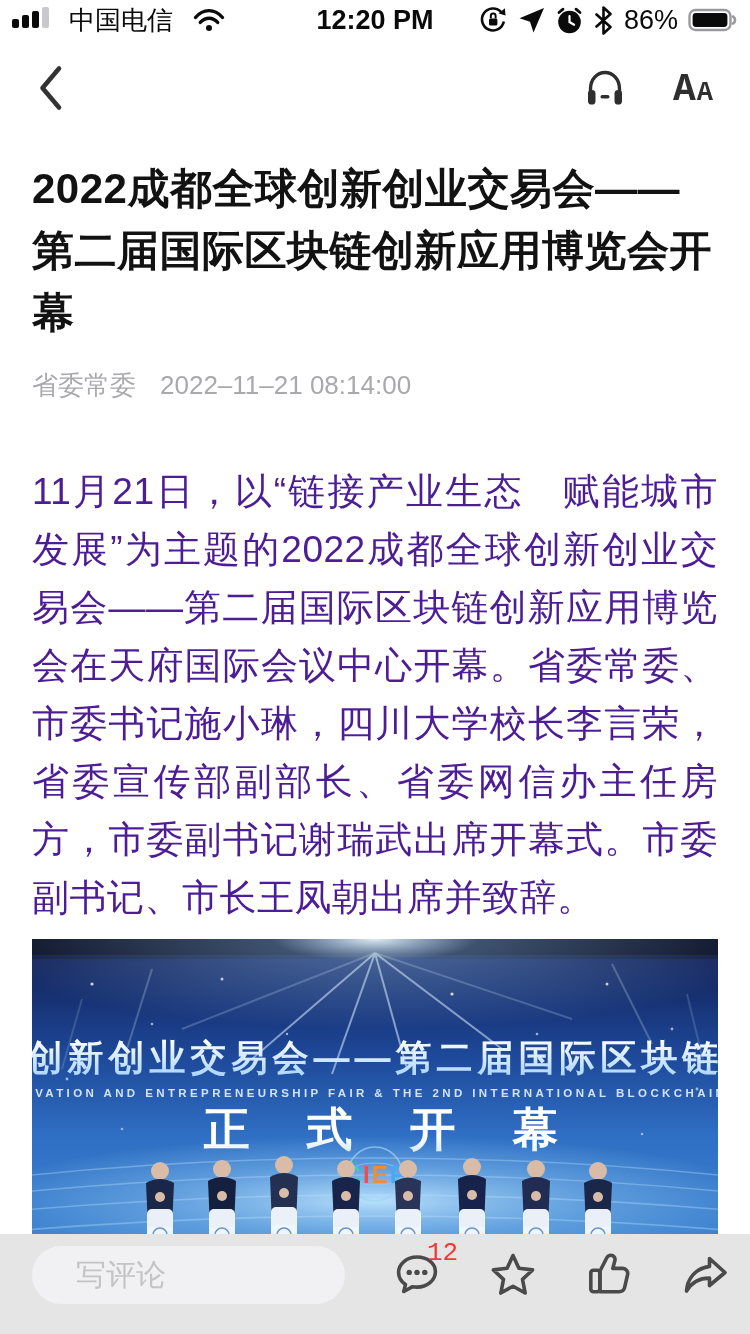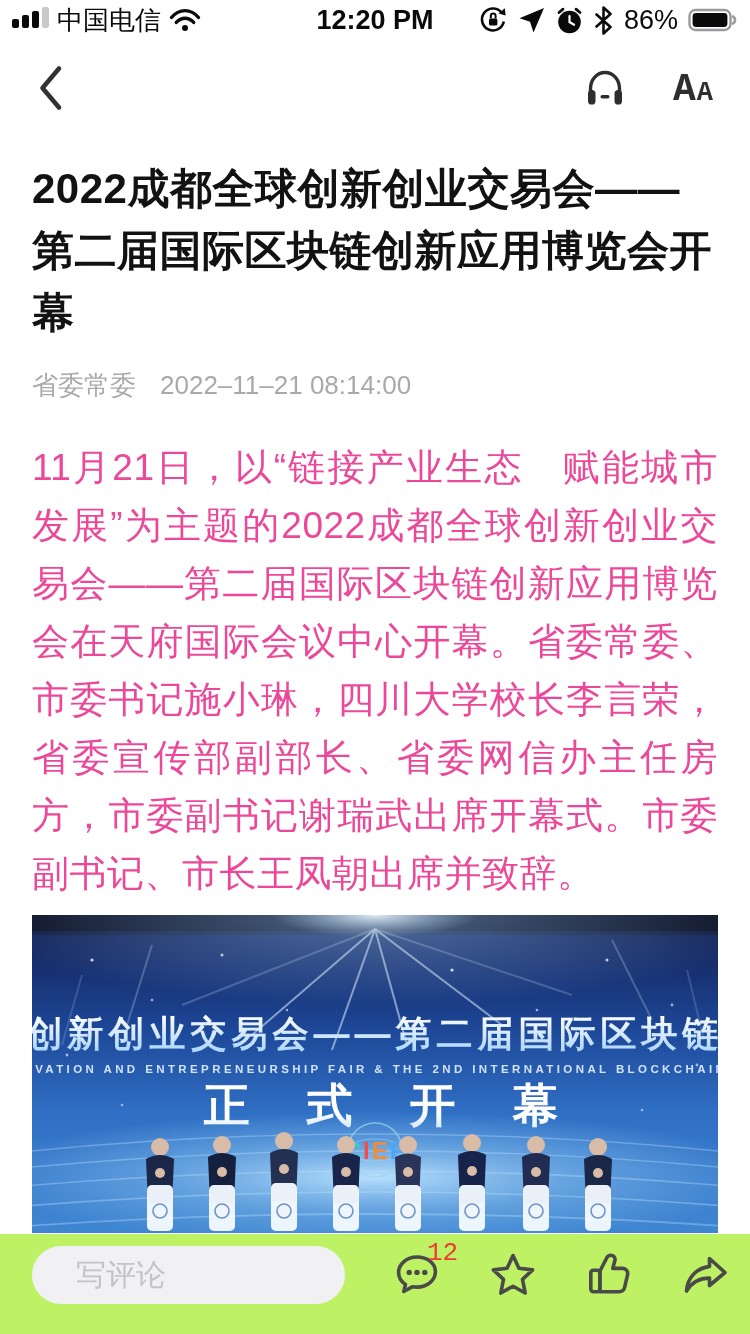--- a/index.html
+++ b/index.html
@@ -8,21 +8,21 @@
     position:relative;
     background:#ffffff;
     font-family:"Liberation Sans","DejaVu Sans",sans-serif;
     color:#141414;
   }
   
   .status-bar {
     position:absolute; top:0; left:0; right:0; height:40px;
     display:flex; align-items:center; padding:0 12px;
   }
-  .sb-left { display:flex; align-items:center; gap:8px; }
+  .sb-left { display:flex; align-items:center; gap:20px; }
   .signal { display:flex; align-items:flex-end; gap:3px; height:22px; padding-bottom:3px; }
   .signal i { display:block; width:7px; border-radius:2px; background:#0a0a0a; }
   .signal i:nth-child(1){height:9px;} .signal i:nth-child(2){height:13px;}
   .signal i:nth-child(3){height:17px;} .signal i:nth-child(4){height:21px; background:#c9c9cd;}
   .carrier { font-size:26px; color:#0a0a0a; }
   .sb-time {
     position:absolute; left:0; right:0; text-align:center;
     font-size:27px; font-weight:600; color:#0a0a0a; pointer-events:none;
   }
   .sb-right { margin-left:auto; display:flex; align-items:center; gap:10px; z-index:2; }
@@ -38,30 +38,30 @@
   
   .article { position:absolute; top:130px; left:0; right:0; padding:0 32px; }
   .article-title {
     margin-top:28px;
     font-size:42px; font-weight:700; line-height:62px;
     color:#121212; letter-spacing:0.5px;
   }
   .byline { margin-top:24px; display:flex; align-items:baseline; font-size:26px; color:#a9a9ad; }
   .byline .src { margin-right:24px; }
   .article-body {
-    margin-top:36px;
-    font-size:37px; line-height:58px; color:#ec4899;
+    margin-top:60px;
+    font-size:37px; line-height:58px; color:#4c1d95;
     text-align:justify; letter-spacing:0.5px;
   }
   .figure { margin-top:12px; width:686px; height:318px; background:#0d1b3f; overflow:hidden; }
   .figure svg { display:block; }
   
   .toolbar {
     position:absolute; left:0; right:0; bottom:0; height:100px;
-    background:#bef264; display:flex; align-items:flex-start; padding:12px 21px 0 32px;
+    background:#e5e5e5; display:flex; align-items:flex-start; padding:12px 21px 0 32px;
   }
   .comment-input {
     width:313px; height:58px; border:none; outline:none;
     background:#f1f1f3; border-radius:29px;
     font-size:30px; color:#333; padding:0 20px 0 44px;
     font-family:"Liberation Sans","DejaVu Sans",sans-serif;
   }
   .comment-input::placeholder { color:#c4c4c8; }
   .tb-icons { flex:1; display:flex; justify-content:space-between; align-items:flex-start; padding:4px 0 0 48px; }
   .tb-btn { position:relative; width:48px; height:48px; background:none; border:none; padding:0; cursor:pointer;font-family:Liberation Mono, monospace; }

